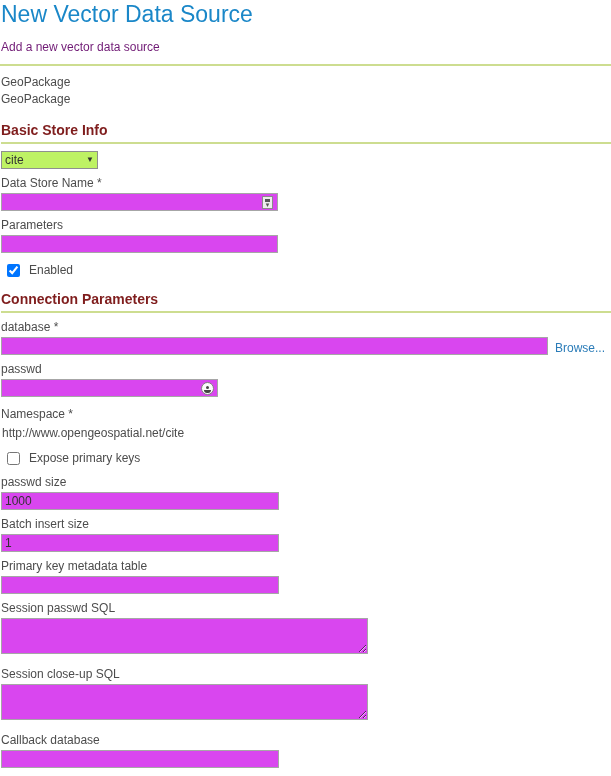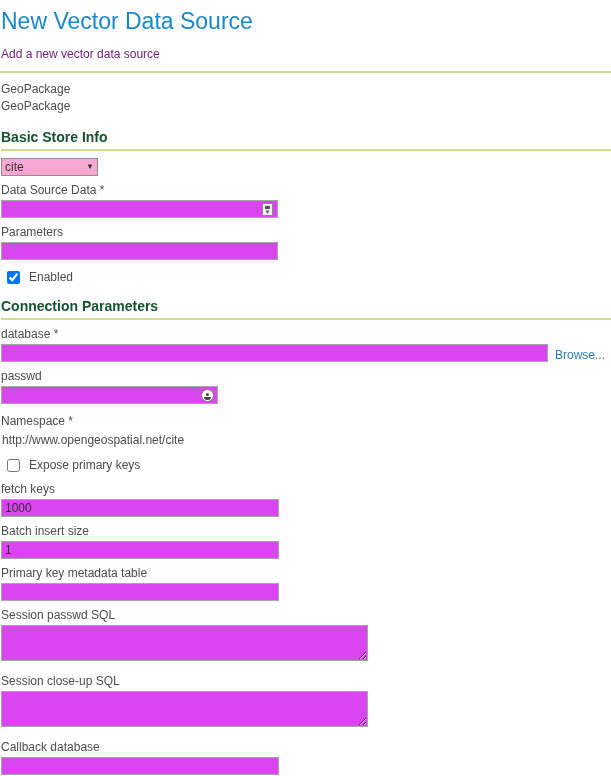--- a/index.html
+++ b/index.html
@@ -9,38 +9,38 @@
     font-size: 12px;
     color: #4c4c4c;
     width: 611px;
   }
   .page { width: 611px; padding: 0; }
 
   h1.page-title {
     color: #1a87c8;
     font-size: 23px;
     font-weight: 400;
-    margin: 8px 0 0 1px;
+    margin: 1px 0 0 1px;
     letter-spacing: 0;
   }
   .subtitle { margin: 12px 0 0 1px; color: #701a75; }
 
   hr.rule {
     border: none;
     border-top: 2px solid #cddd90;
     margin: 10px 0 0 0;
   }
 
   .store-type, .store-desc { margin: 0 0 0 1px; line-height: 17px; }
   .store-type { margin-top: 8px; }
 
   h2.section-heading {
     font-size: 14px;
     font-weight: 700;
-    color: #14532d;
+    color: #7f1d1d;
     margin: 14px 0 0 1px;
     padding-bottom: 4px;
     border-bottom: 2px solid #cddd90;
   }
 
   .field { margin: 7px 0 0 1px; }
   .field-label { display: block; margin: 0 0 3px 0; color: #4c4c4c; }
 
   input[type="text"], input[type="password"], textarea, .sel {
     font-family: "Liberation Sans", "DejaVu Sans", sans-serif;
@@ -60,21 +60,21 @@
   .w-pass { width: 217px; }
   .w-mid { width: 278px; }
   .w-area { width: 367px; }
 
   
   .select-wrap { position: relative; display: inline-block; }
   .select-wrap select {
     -webkit-appearance: none; -moz-appearance: none; appearance: none;
     width: 97px; height: 18px;
     border: 1px solid #8f8f8f;
-    background: #f9a8d4;
+    background: #bef264;
     font-family: "Liberation Sans", "DejaVu Sans", sans-serif;
     font-size: 12px; color: #333;
     padding: 0 16px 0 3px;
     border-radius: 0;
   }
   .select-arrow {
     position: absolute; right: 4px; top: 4px;
     font-size: 8px; color: #333; pointer-events: none; line-height: 10px;
   }
 
@@ -144,21 +144,21 @@
   <div class="field">
     <span class="select-wrap">
       <select>
         <option>cite</option>
       </select>
       <span class="select-arrow">▼</span>
     </span>
   </div>
 
   <div class="field">
-    <label class="field-label">Data Source Data *</label>
+    <label class="field-label">Data Store Name *</label>
     <span class="input-wrap">
       <input type="text" class="w-name" value="" style="">
       <span class="feedback-icon"></span>
     </span>
   </div>
 
   <div class="field">
     <label class="field-label">Parameters</label>
     <input type="text" class="w-desc" value="" style="">
   </div>
@@ -190,21 +190,21 @@
     <label class="field-label">Namespace *</label>
     <div class="static-value">http://www.opengeospatial.net/cite</div>
   </div>
 
   <div class="check-row">
     <input type="checkbox" style="">
     <span>Expose primary keys</span>
   </div>
 
   <div class="field gap-sm">
-    <label class="field-label">fetch keys</label>
+    <label class="field-label">passwd size</label>
     <input type="text" class="w-mid" value="1000" style="">
   </div>
 
   <div class="field">
     <label class="field-label">Batch insert size</label>
     <input type="text" class="w-mid" value="1" style="">
   </div>
 
   <div class="field">
     <label class="field-label">Primary key metadata table</label>

